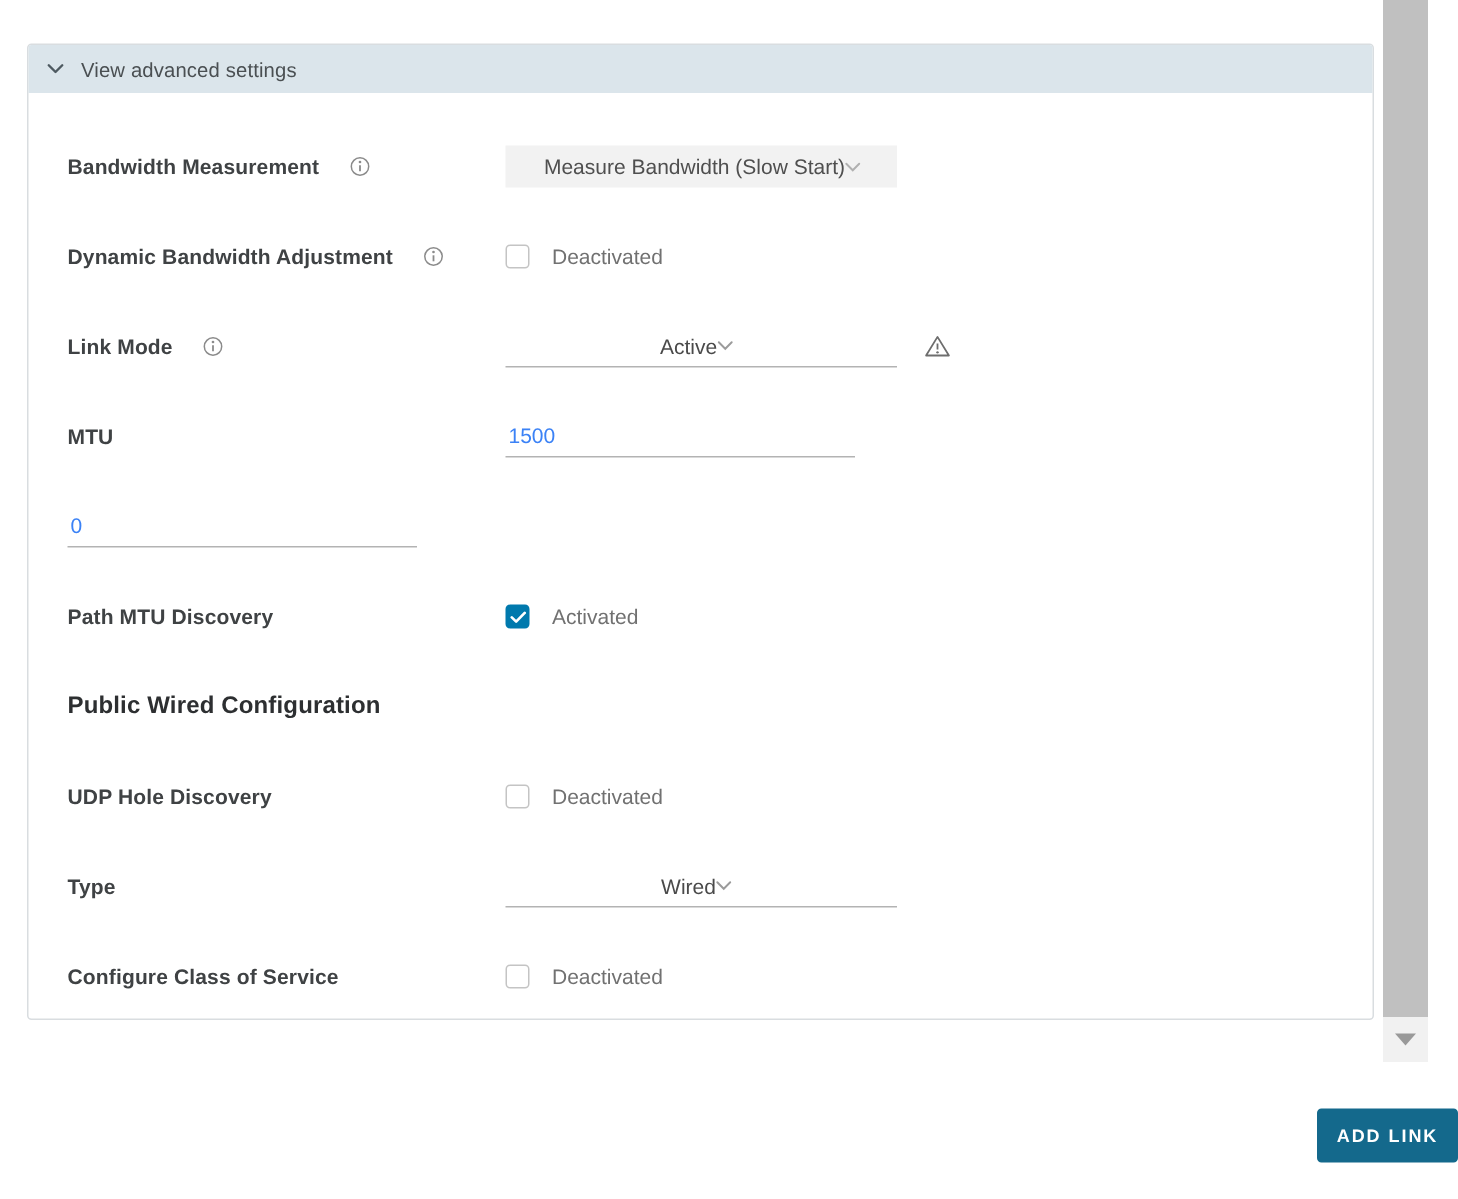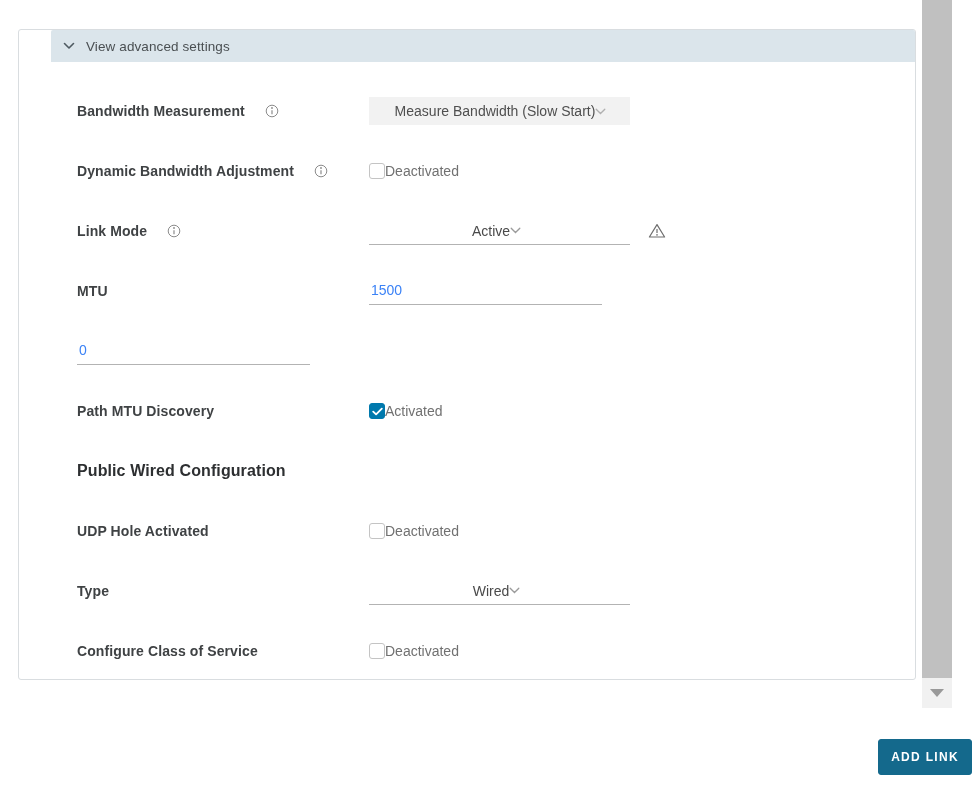--- a/index.html
+++ b/index.html
@@ -3,21 +3,21 @@
 <meta charset="utf-8">
 <style>
   html,body{margin:0;padding:0;background:#fff;}
   .screen{
     position:relative;width:972px;height:799px;background:#ffffff;overflow:hidden;
     font-family:"Liberation Sans",sans-serif;-webkit-font-smoothing:antialiased;
   }
   
   .panel{
     position:absolute;left:18px;top:29px;width:898px;height:651px;box-sizing:border-box;
-    background:#fff;border:1px solid #d9dde0;border-radius:3px;padding-left:32px;
+    background:#fff;border:1px solid #d9dde0;border-radius:3px;
   }
   .panel-header{
     height:32px;background:#dbe5eb;display:flex;align-items:center;gap:11px;
     padding:0 12px;cursor:pointer;border-radius:2px 2px 0 0;
   }
   .panel-header .hdr-text{font-size:13.5px;color:#4a4f52;letter-spacing:.1px;}
   .panel-body{padding:35px 20px 0 26px;}
   
   .row{display:flex;align-items:center;height:28px;margin-bottom:32px;}
   .row-label{
@@ -28,21 +28,21 @@
   .select{
     width:261px;height:28px;box-sizing:border-box;display:flex;align-items:center;
     justify-content:center;border-bottom:1px solid #b3b3b3;cursor:pointer;
     font-size:14px;color:#4a4a4a;padding:0 8px 0 2px;background:transparent;
   }
   .select.disabled{background:#f2f2f2;border-bottom:none;padding-left:10px;color:#4f4f4f;cursor:default;}
   .text-input{
     width:233px;height:27px;box-sizing:border-box;border:none;border-bottom:1px solid #b3b3b3;
     background:transparent;outline:none;font-family:inherit;font-size:14px;color:#3b82f6;padding:0 0 2px 2px;
   }
-  .checkbox-wrap{display:flex;align-items:center;gap:0;cursor:pointer;}
+  .checkbox-wrap{display:flex;align-items:center;gap:15px;cursor:pointer;}
   .checkbox{
     width:16px;height:16px;box-sizing:border-box;border:1px solid #c4c4c4;border-radius:3px;
     background:#fff;display:flex;align-items:center;justify-content:center;flex:none;
   }
   .checkbox.checked{background:#0079ad;border-color:#0079ad;}
   .state-label{font-size:14px;color:#717171;}
   .section-heading{font-size:16px;font-weight:700;color:#2d2f31;letter-spacing:.1px;}
   .warning{margin-left:18px;display:flex;align-items:center;}
   .icon{display:inline-flex;align-items:center;line-height:0;}
   
@@ -182,21 +182,21 @@
           </div>
         </div>
       </div>
 
       <div class="row">
         <span class="section-heading">Public Wired Configuration</span>
       </div>
 
       <div class="row">
         <div class="row-label">
-          <span>UDP Hole Activated</span>
+          <span>UDP Hole Discovery</span>
         </div>
         <div class="control">
           <div class="checkbox-wrap">
             <span class="checkbox"></span>
             <span class="state-label">Deactivated</span>
           </div>
         </div>
       </div>
 
       <div class="row">

